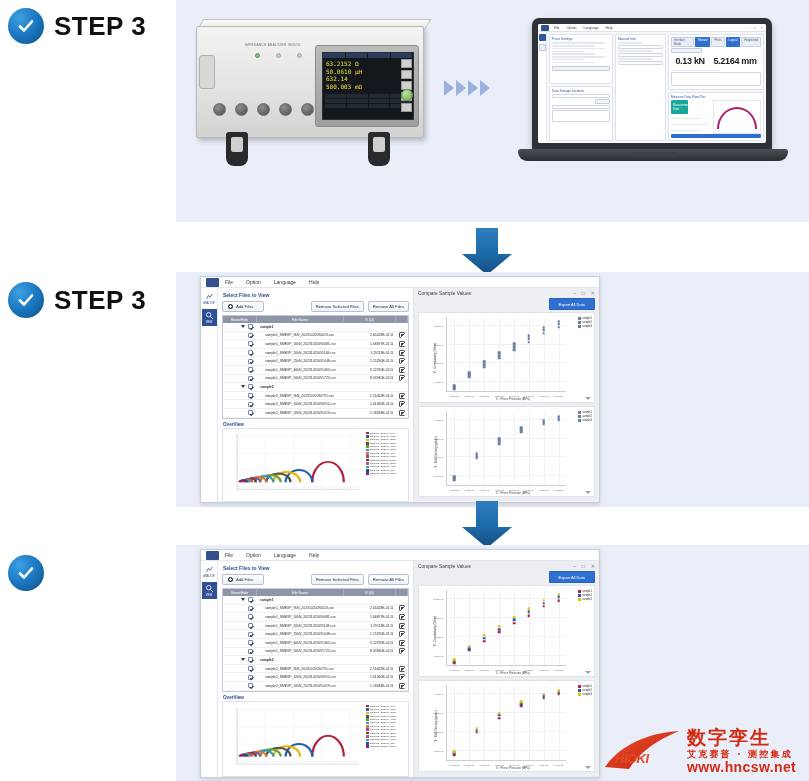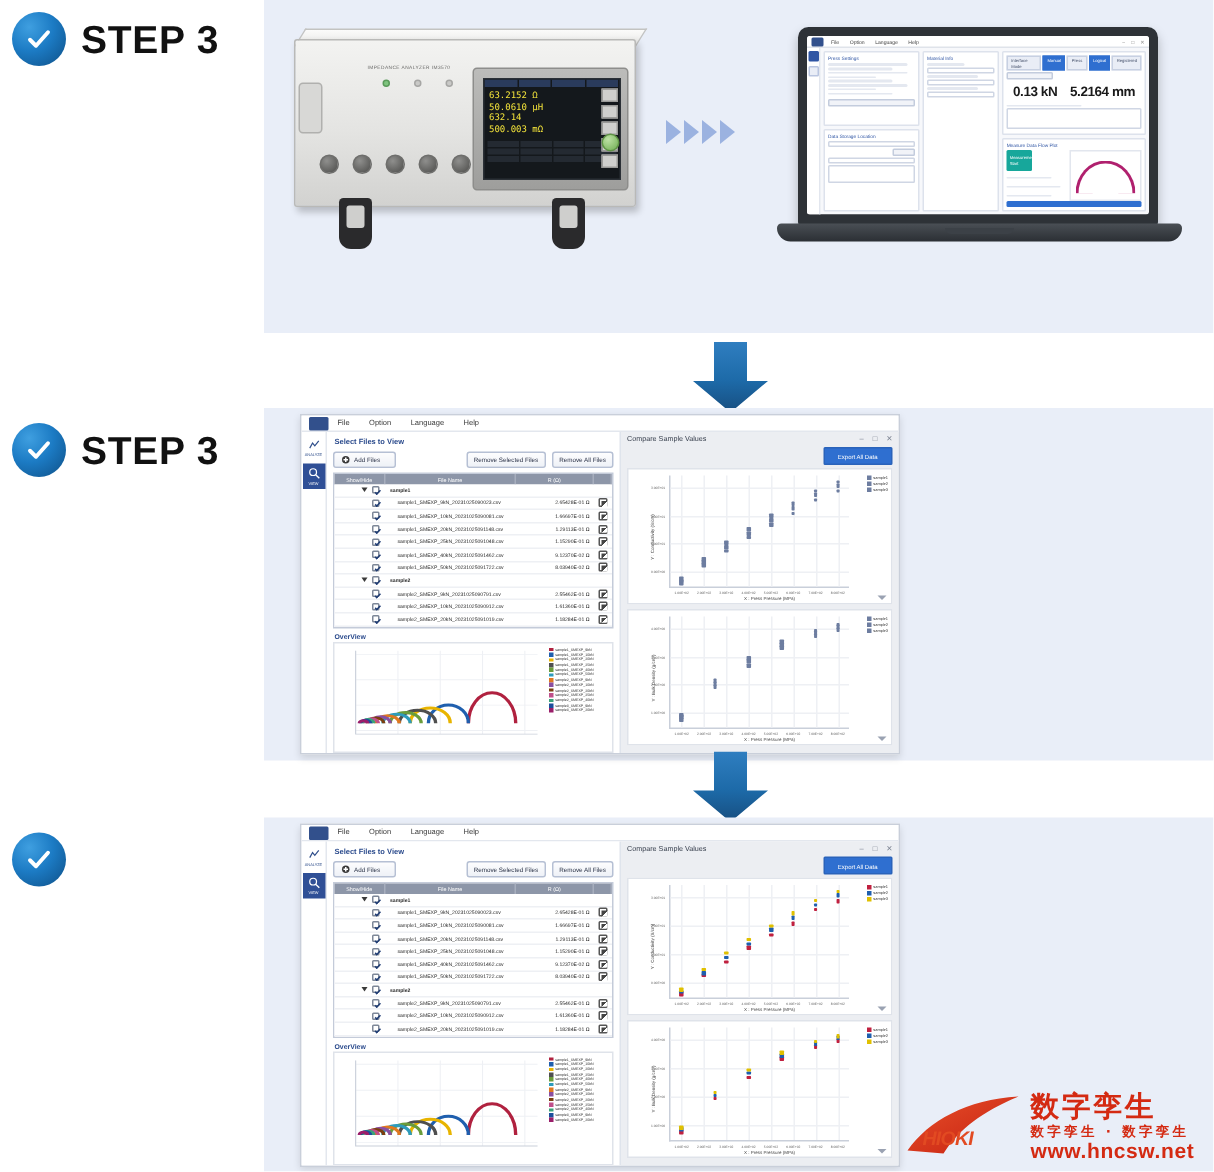--- a/index.html
+++ b/index.html
@@ -1283,15 +1283,15 @@
         <stop offset="0%" stop-color="#e8502a"></stop>
             <stop offset="100%" stop-color="#c41f10"></stop>
           </linearGradient>
         </defs>
       <path d="M6 40 C20 20 46 6 80 4 C56 14 40 26 30 42 Z" fill="url(#wg)"></path>
       <path d="M14 42 C24 30 42 20 62 16 C44 26 32 34 26 44 Z" fill="#f0f0f0" opacity=".0"></path>
     </svg>
   </div>
   <div class="wm-text">HIOKI</div>
   <div class="wm-cn">数字孪生</div>
-  <div class="wm-sub">数字孪生 · 数字孪生</div>
+  <div class="wm-sub">艾克赛普 · 测控集成</div>
   <div class="wm-url">www.hncsw.net</div>
 </div>
 
 </body></html>

